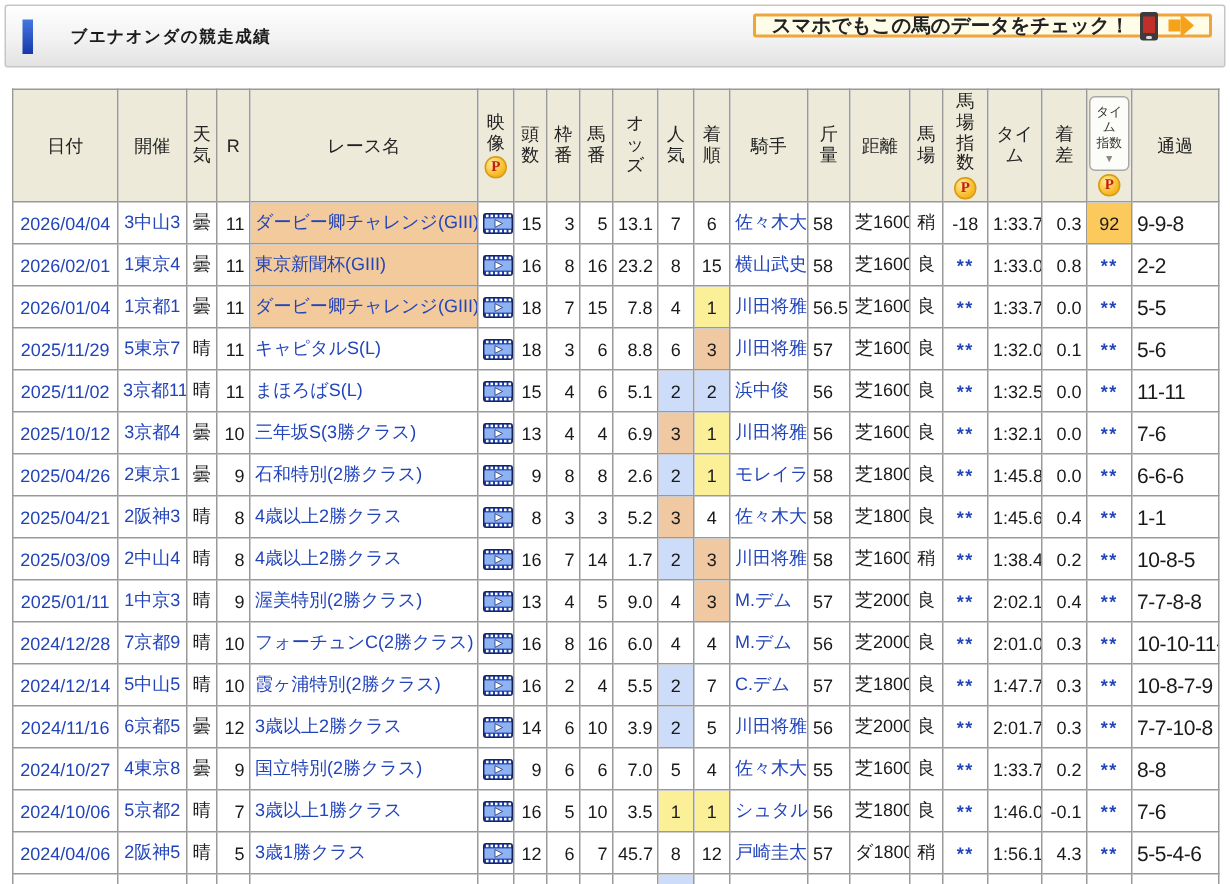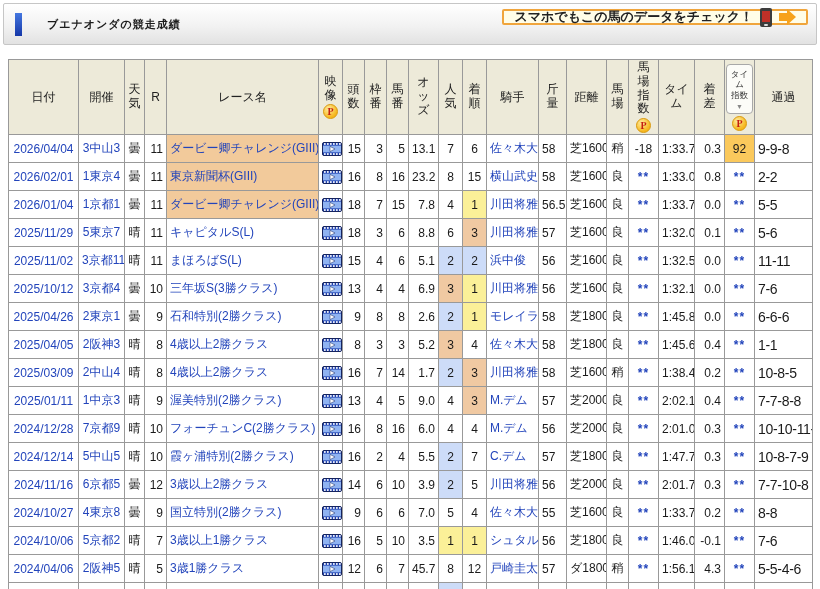--- a/index.html
+++ b/index.html
@@ -497,21 +497,21 @@
           <td class="l"><span>58</span></td>
           <td class="l"><span>芝1800</span></td>
           <td class="c"><span>良</span></td>
           <td class="c"><a class="ast">**</a></td>
           <td class="l"><span>1:45.8</span></td>
           <td class="r"><span>0.0</span></td>
           <td class="c"><a class="ast">**</a></td>
           <td class="l pass"><span>6-6-6</span></td>
         </tr>
         <tr>
-          <td class="c"><a class="lnk">2025/04/05</a></td>
+          <td class="c"><a class="lnk">2025/04/21</a></td>
           <td class="c"><a class="lnk">2阪神3</a></td>
           <td class="c"><span>晴</span></td>
           <td class="r"><span>8</span></td>
           <td class="l"><a class="lnk">4歳以上2勝クラス</a></td>
           <td class="c"><a class="vicon"><svg viewBox="0 0 20 14" width="20" height="14">
                 <rect x="0.5" y="0.5" width="19" height="13" rx="1.5" fill="#1d3fae" stroke="#16245e"></rect>
                 <rect x="1" y="3.6" width="18" height="6.8" fill="#8fb3f2"></rect>
                 <rect x="2" y="1.1" width="1.7" height="1.7" fill="#fff"></rect>
                 <rect x="2" y="11.2" width="1.7" height="1.7" fill="#fff"></rect>
                 <rect x="5" y="1.1" width="1.7" height="1.7" fill="#fff"></rect>

